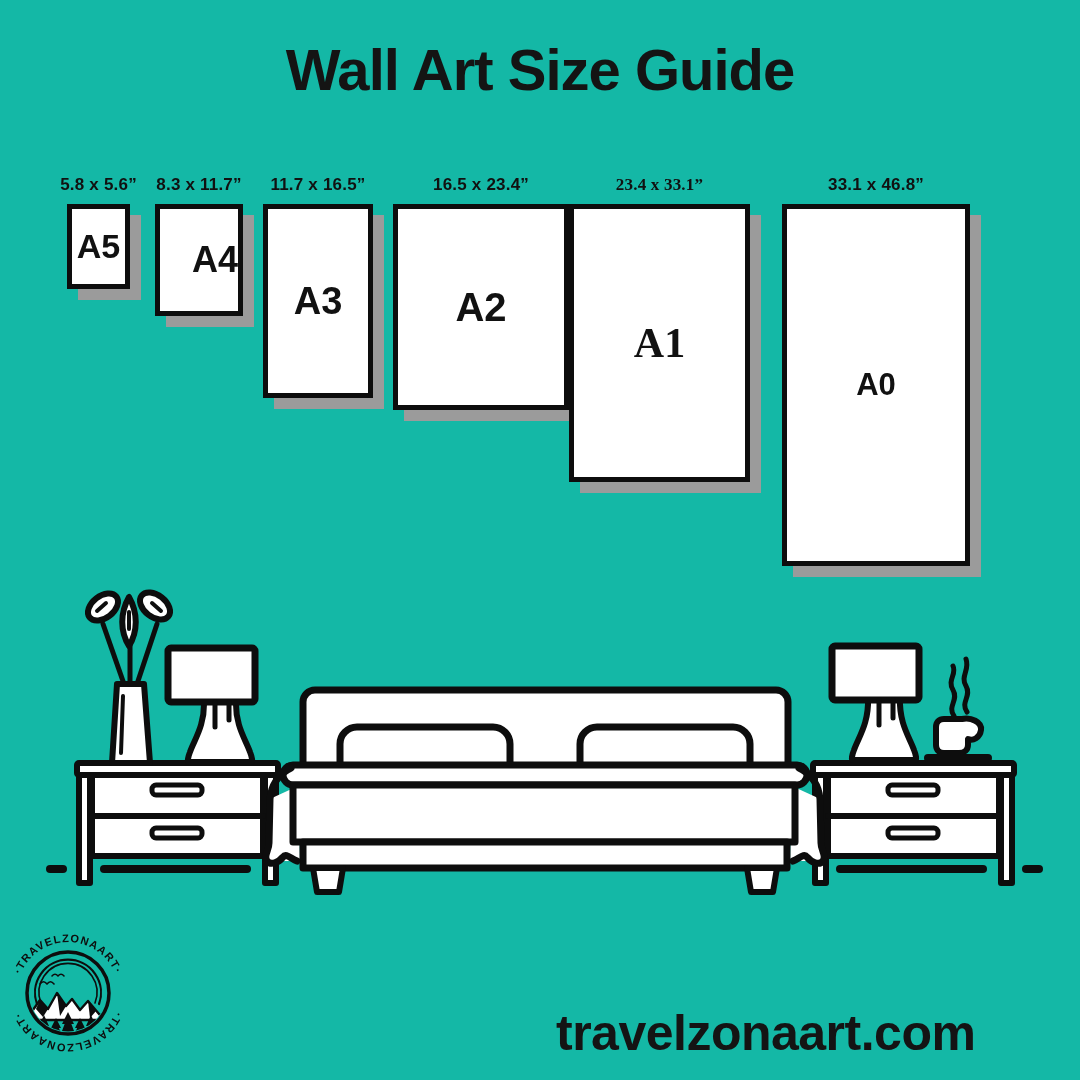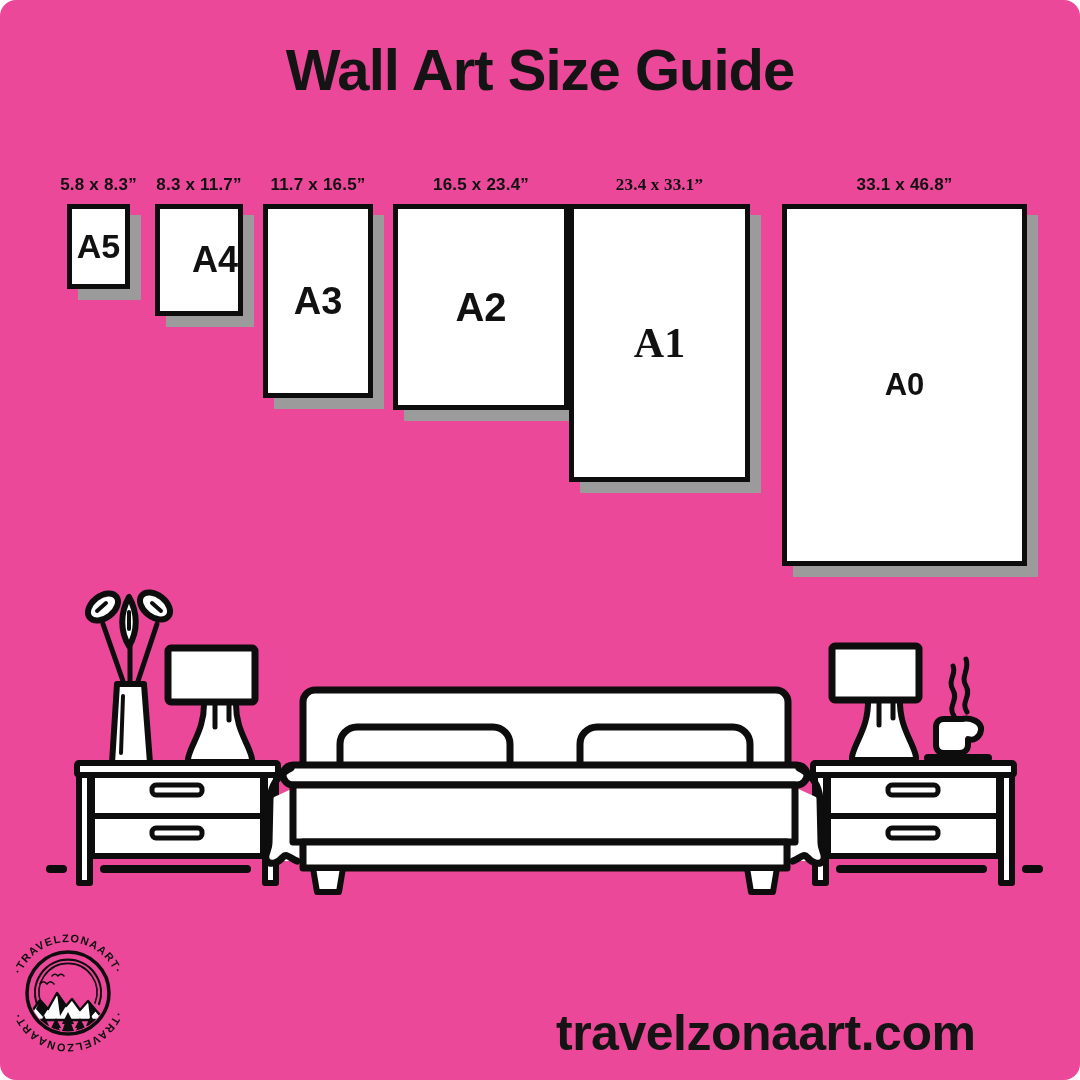--- a/index.html
+++ b/index.html
@@ -1,17 +1,17 @@
 <!DOCTYPE html>
 <html><head>
 <meta charset="utf-8">
 <style>
   html,body{margin:0;padding:0;background:#fff;}
-  .canvas{position:relative;width:1080px;height:1080px;background:#ec4899;overflow:hidden;
-          font-family:"Liberation Sans",sans-serif;color:#121212;border-radius:16px;}
+  .canvas{position:relative;width:1080px;height:1080px;background:#14b8a6;overflow:hidden;
+          font-family:"Liberation Sans",sans-serif;color:#121212;}
 
   .page-title{position:absolute;top:36px;left:0;width:100%;margin:0;text-align:center;
               font-size:58px;font-weight:bold;letter-spacing:-1px;color:#141414;}
 
   #size-row{position:absolute;left:0;top:0;width:100%;height:600px;}
   .size-item{position:absolute;}
   .dims{position:absolute;top:-29px;left:50%;transform:translateX(-50%);
         white-space:nowrap;font-size:17px;font-weight:bold;letter-spacing:.2px;color:#111;}
   .paper{width:100%;height:100%;box-sizing:border-box;background:#fff;
          border:5px solid #0d0d0d;box-shadow:11px 11px 0 0 #9b9b9b;
@@ -34,21 +34,21 @@
 </style>
 </head>
 <body>
 
 <div class="canvas">
 
   <h1 class="page-title">Wall Art Size Guide</h1>
 
   <div id="size-row">
       <div class="size-item" style="left: 67px; top: 204px; width: 63px; height: 85px;">
-        <div class="dims">5.8 x 8.3”</div>
+        <div class="dims">5.8 x 5.6”</div>
         <div class="paper" style="font-size: 34px;">
           <span>A5</span>
         </div>
       </div>
       <div class="size-item" style="left: 155px; top: 204px; width: 88px; height: 112px;">
         <div class="dims">8.3 x 11.7”</div>
         <div class="paper" style="font-size: 36px; justify-content: flex-end;">
           <span>A4</span>
         </div>
       </div>
@@ -63,21 +63,21 @@
         <div class="paper" style="font-size: 40px;">
           <span>A2</span>
         </div>
       </div>
       <div class="size-item" style="left: 569px; top: 204px; width: 181px; height: 278px; font-family: Liberation Serif, serif;">
         <div class="dims">23.4 x 33.1”</div>
         <div class="paper" style="font-size: 42px;">
           <span>A1</span>
         </div>
       </div>
-      <div class="size-item" style="left: 782px; top: 204px; width: 245px; height: 362px;">
+      <div class="size-item" style="left: 782px; top: 204px; width: 188px; height: 362px;">
         <div class="dims">33.1 x 46.8”</div>
         <div class="paper" style="font-size: 31px;">
           <span>A0</span>
         </div>
       </div>
     </div>
 
   <svg class="room-svg" width="1080" height="340" viewBox="0 560 1080 340">
     <defs>
       <g id="nightstand">

